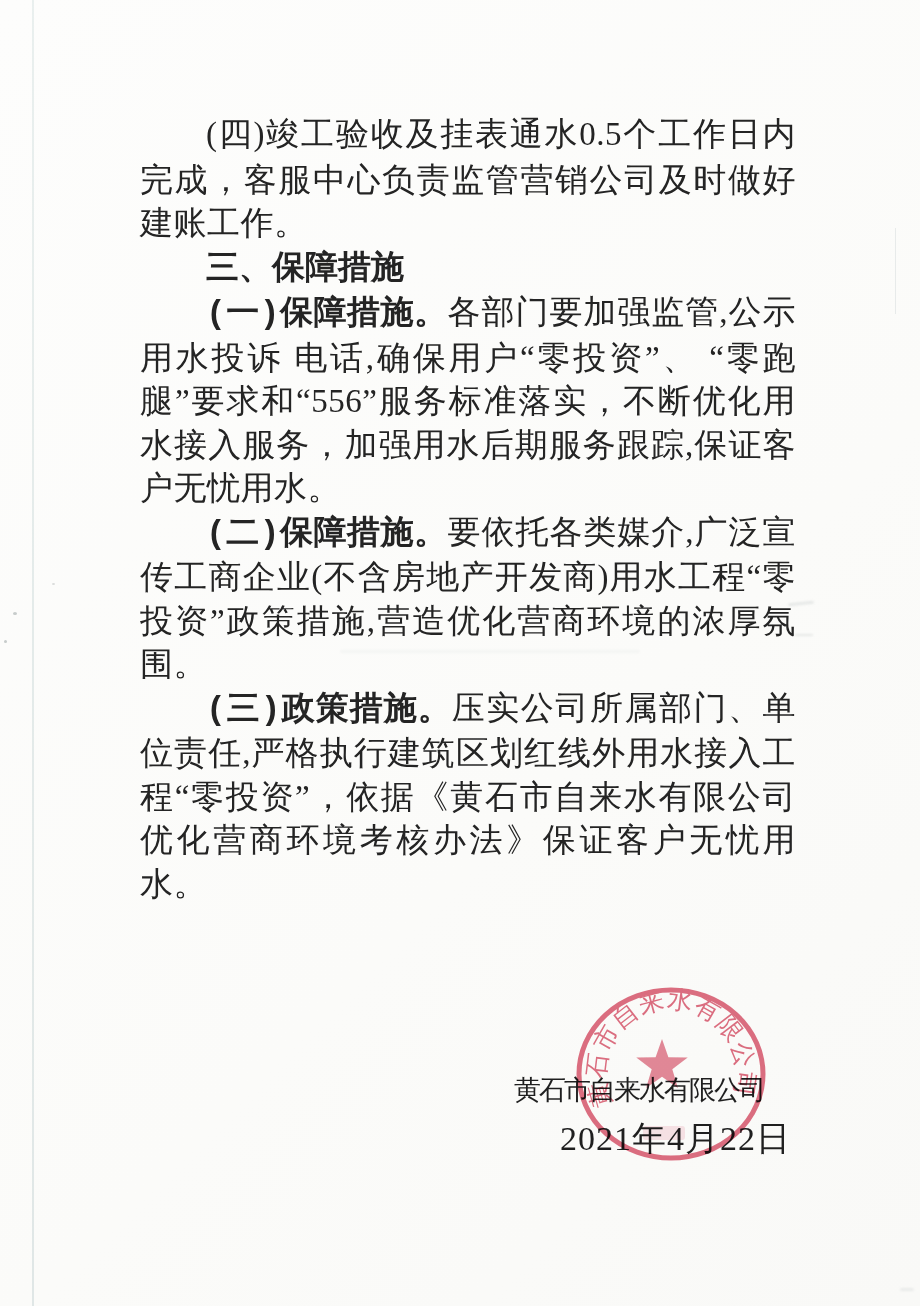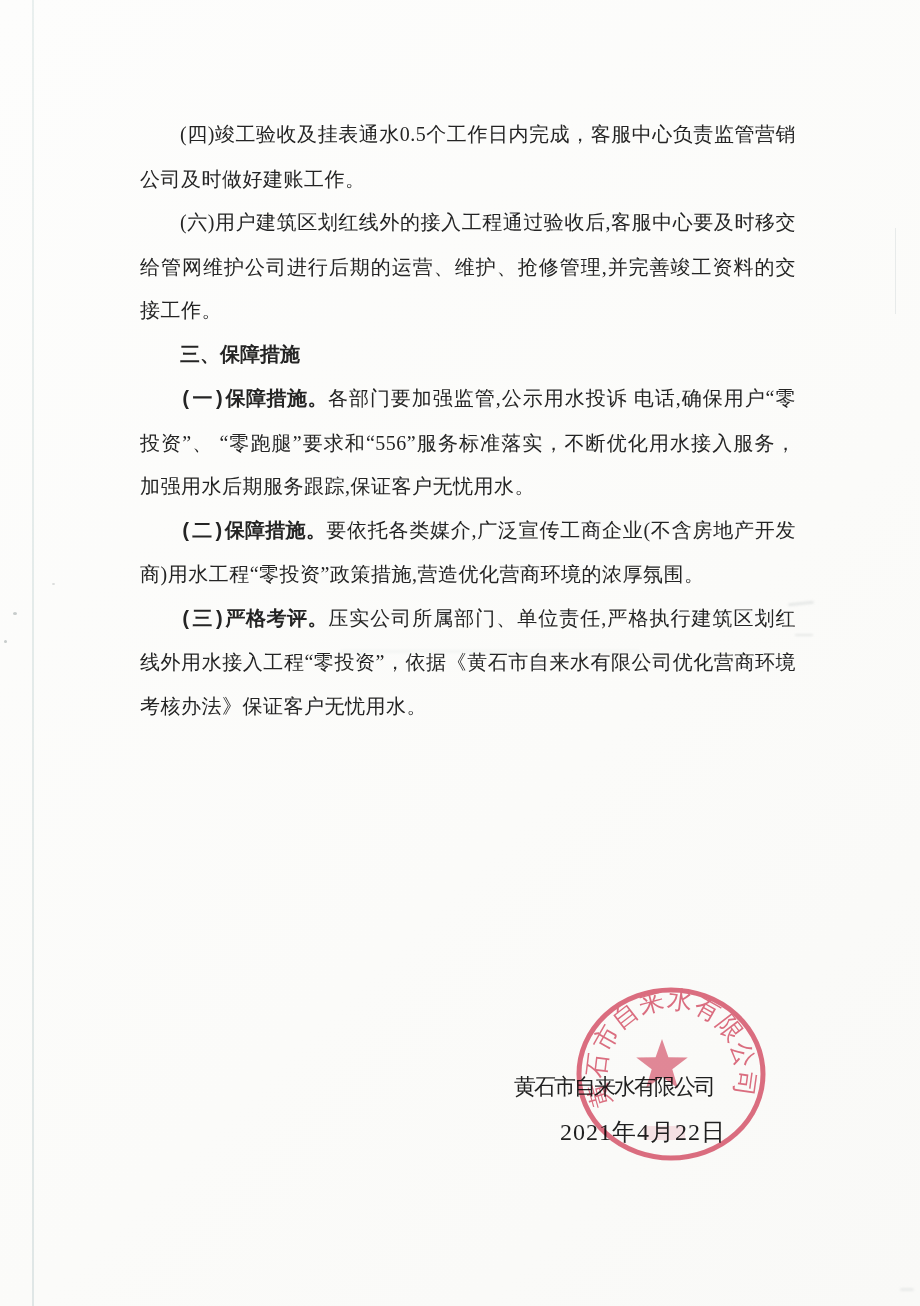--- a/index.html
+++ b/index.html
@@ -32,38 +32,38 @@
     filter:blur(1px);
   }
   .smudge.m1 { left:788px; top:602px; width:26px; height:3px; transform:rotate(-6deg); }
   .smudge.m2 { left:795px; top:634px; width:18px; height:2px; }
   .smudge.m3 { left:340px; top:650px; width:300px; height:3px; opacity:.14; }
   .smudge.m4 { left:900px; top:1288px; width:14px; height:3px; opacity:.3; }
 
   
   .content {
     position:absolute; left:140px; top:113px; width:656px;
-    font-size:20px; line-height:43.5px;
+    font-size:33px; line-height:43.5px;
     text-align:justify; letter-spacing:.5px;
   }
   .content p { text-indent:2em; margin:0; }
   .lead {
     font-weight:700;
     font-family:Liberation Mono, monospace;
     letter-spacing:0;
   }
 
   
   .sig-company {
     position:absolute; left:514px; top:1072px;
-    font-size:22px; letter-spacing:-2px; color:#1f1f1f;
+    font-size:27px; letter-spacing:-2px; color:#1f1f1f;
   }
   .sig-date {
     position:absolute; left:560px; top:1116px;
-    font-size:24px; letter-spacing:1px; color:#1f1f1f;
+    font-size:34px; letter-spacing:1px; color:#1f1f1f;
   }
 
   
   .seal {
     position:absolute; left:574px; top:984px; width:194px; height:180px;
     mix-blend-mode:multiply; opacity:.92;
   }
 </style>
 </head>
 <body>
@@ -75,25 +75,24 @@
   <div class="speck s1"></div>
   <div class="speck s2"></div>
   <div class="speck s3"></div>
   <div class="smudge m1"></div>
   <div class="smudge m2"></div>
   <div class="smudge m3"></div>
   <div class="smudge m4"></div>
 
   <div class="content">
     <p><span class="lead"></span><span>(四)竣工验收及挂表通水0.5个工作日内完成，客服中心负责监管营销公司及时做好建账工作。</span></p>
-    <p><span class="lead"></span><span>(六)用户建筑区划红线外的接入工程通过验收后,客服中心要及时移交给管网维护公司进行后期的运营、维护、抢修管理,并完善竣工资料的交接工作。</span></p>
     <p><span class="lead">三、保障措施</span><span></span></p>
     <p><span class="lead">(一)保障措施。</span><span>各部门要加强监管,公示用水投诉 电话,确保用户“零投资”、 “零跑腿”要求和“556”服务标准落实，不断优化用水接入服务，加强用水后期服务跟踪,保证客户无忧用水。</span></p>
     <p><span class="lead">(二)保障措施。</span><span>要依托各类媒介,广泛宣传工商企业(不含房地产开发商)用水工程“零投资”政策措施,营造优化营商环境的浓厚氛围。</span></p>
-    <p><span class="lead">(三)严格考评。</span><span>压实公司所属部门、单位责任,严格执行建筑区划红线外用水接入工程“零投资”，依据《黄石市自来水有限公司优化营商环境考核办法》保证客户无忧用水。</span></p>
+    <p><span class="lead">(三)政策措施。</span><span>压实公司所属部门、单位责任,严格执行建筑区划红线外用水接入工程“零投资”，依据《黄石市自来水有限公司优化营商环境考核办法》保证客户无忧用水。</span></p>
   </div>
 
   <div class="sig-company">黄石市自来水有限公司</div>
   <div class="sig-date">2021年4月22日</div>
 
   <svg class="seal" viewBox="-97 -90 194 180" xmlns="http://www.w3.org/2000/svg">
     <defs>
       <path id="sealArc" d="M -57.2 33 A 66 66 0 1 1 57.2 33" fill="none"></path>
       <filter id="sealBlur" x="-20%" y="-20%" width="140%" height="140%">
         <feGaussianBlur stdDeviation="0.55"></feGaussianBlur>

